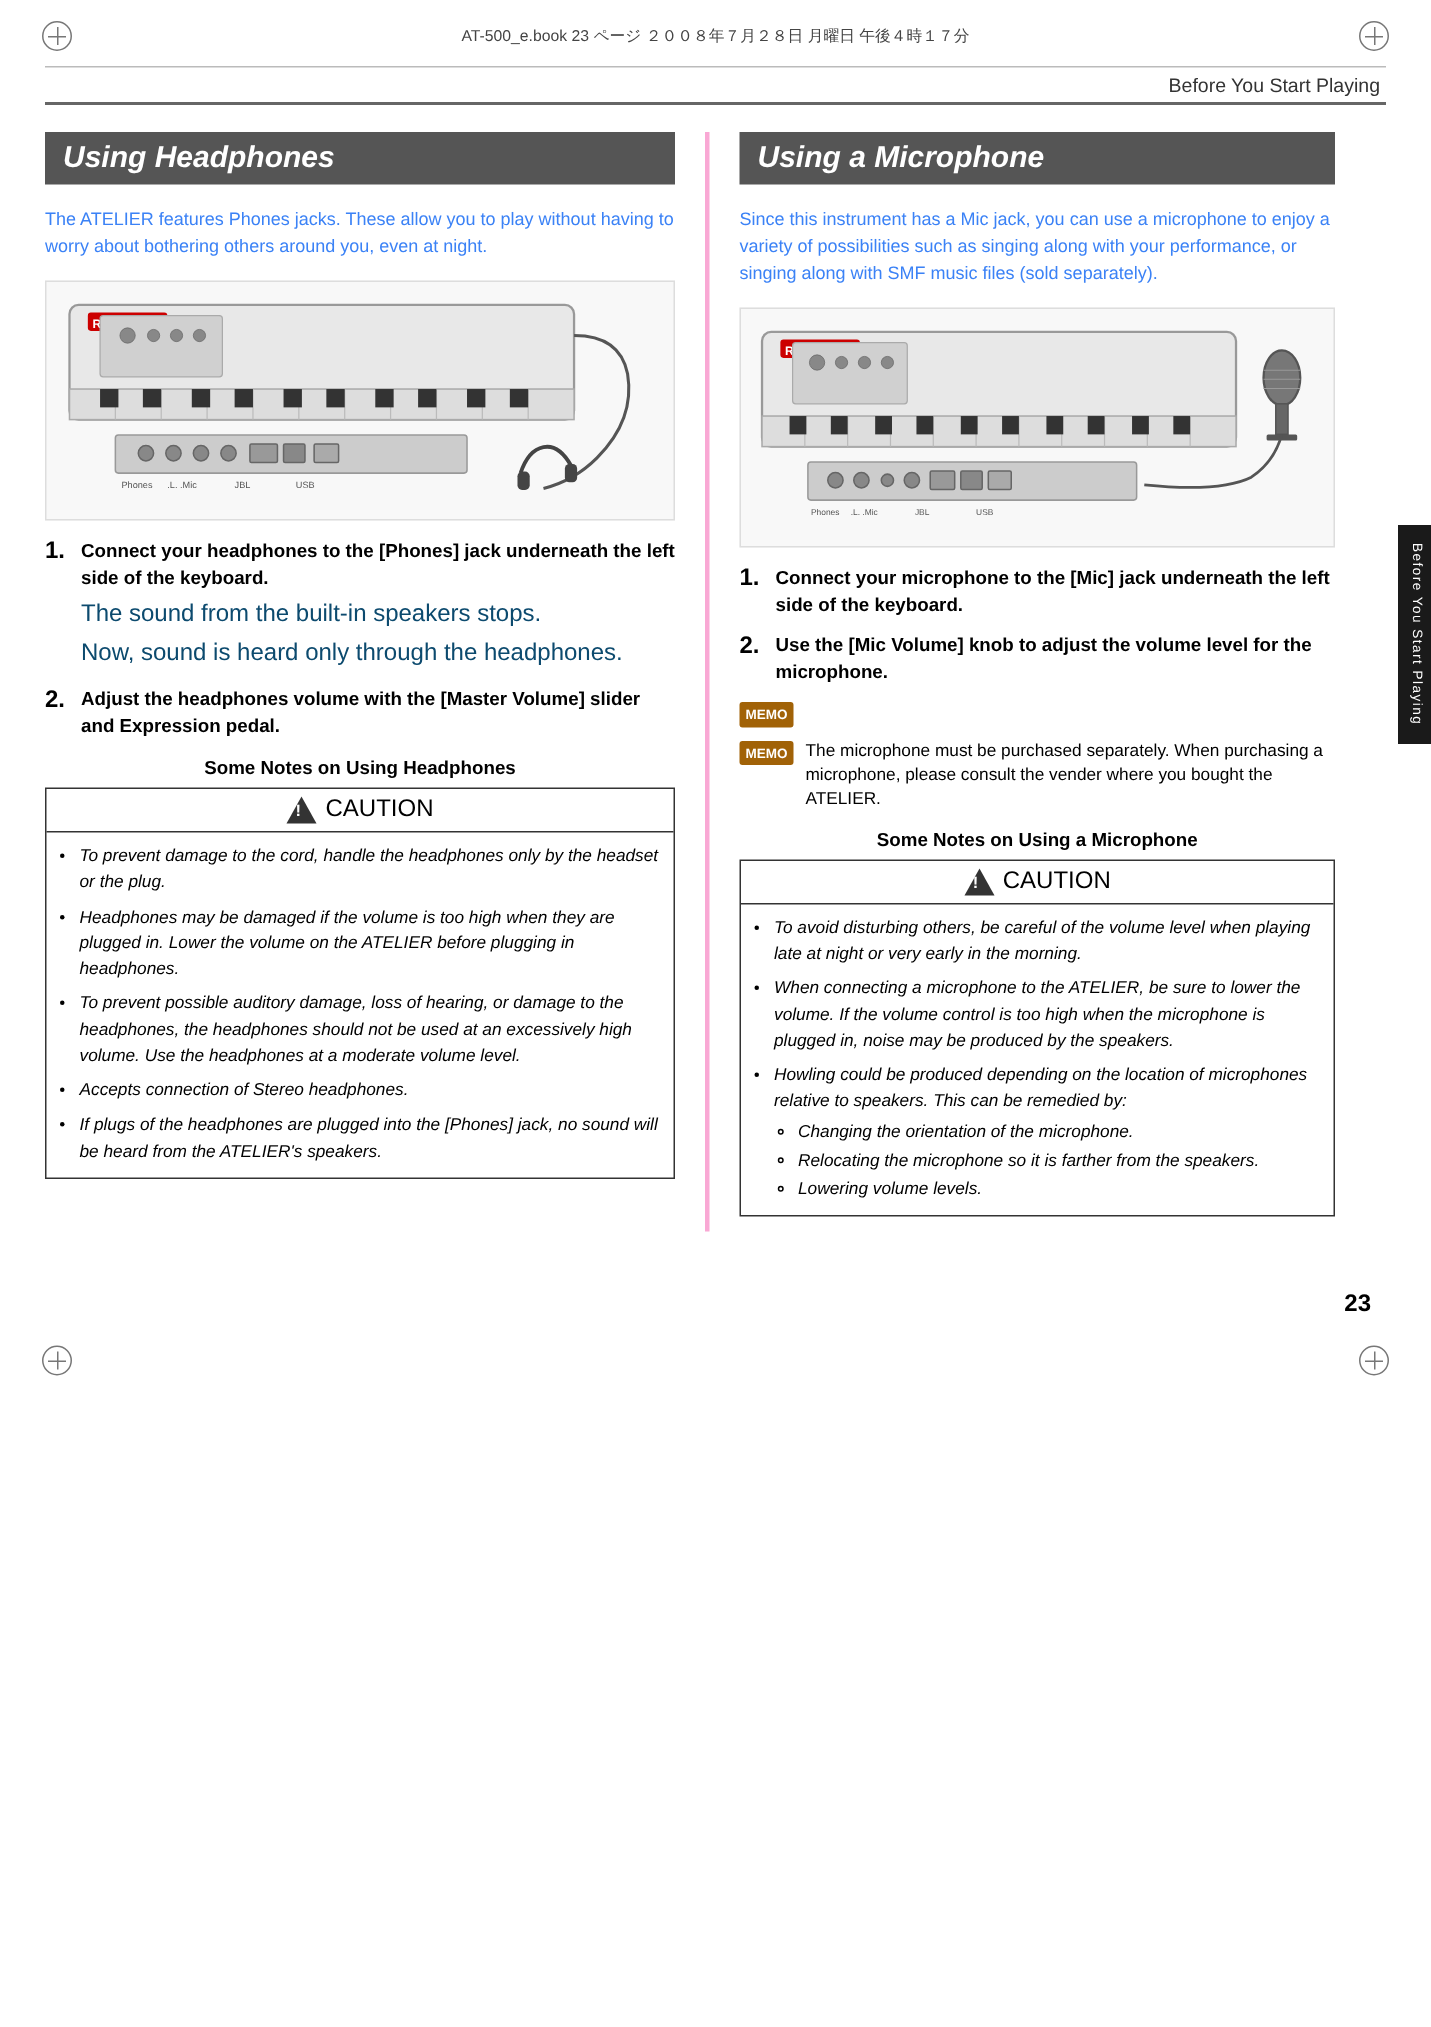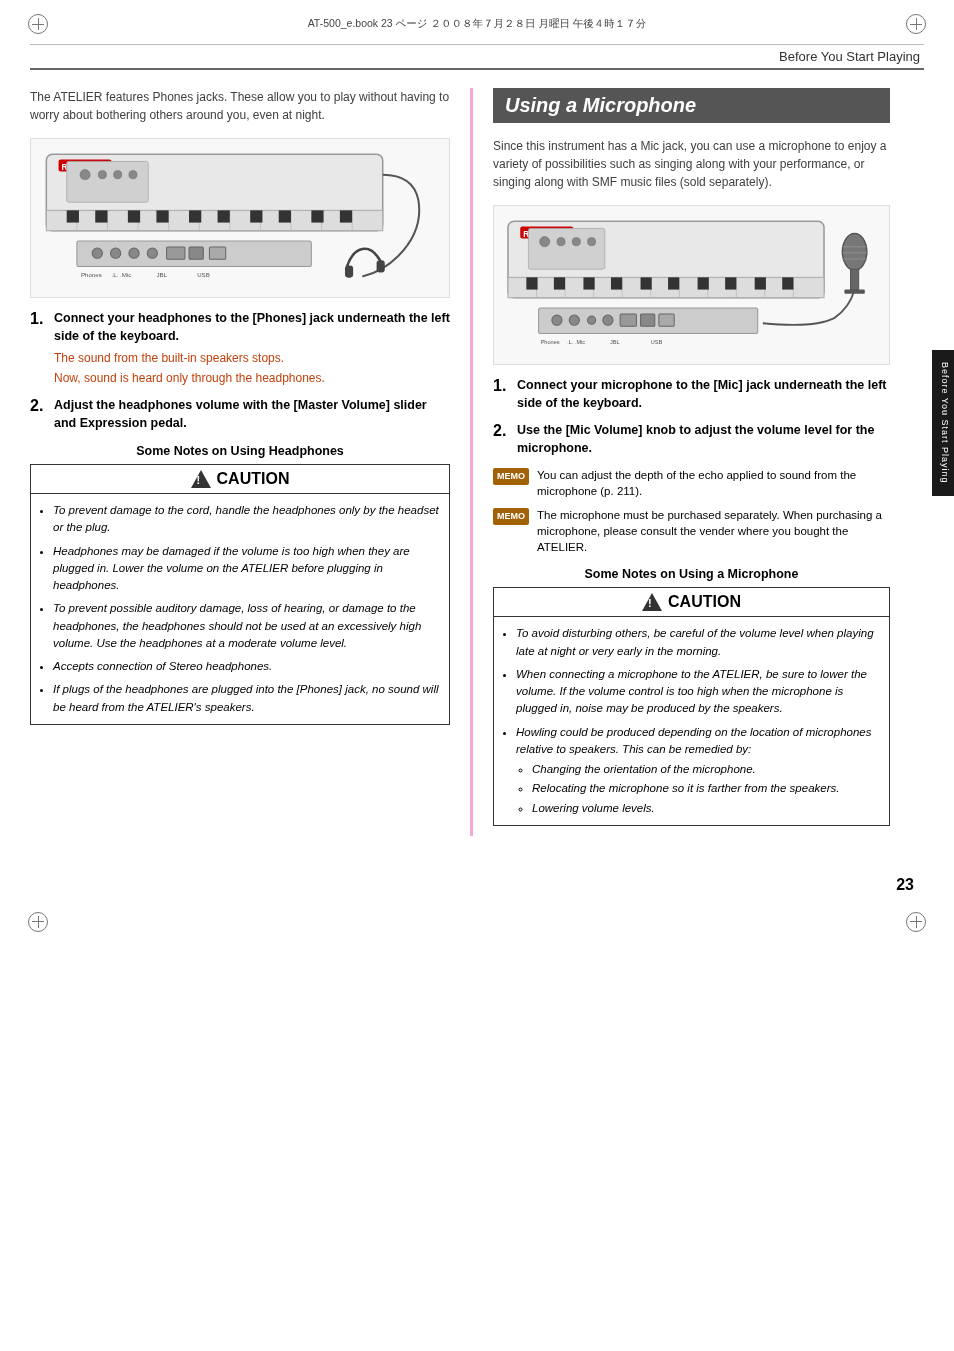--- a/index.html
+++ b/index.html
@@ -67,21 +67,21 @@
 
     .section-title span {
       font-style: italic;
     }
 
     
     .intro-text {
       font-size: 12px;
       line-height: 1.5;
       margin-bottom: 14px;
-      color: #404040;
+      color: #3b82f6;
     }
 
     
     .instrument-img {
       width: 100%;
       height: 160px;
       margin-bottom: 12px;
       position: relative;
       background: #f8f8f8;
       border: 1px solid #ddd;
@@ -112,22 +112,22 @@
       min-width: 18px;
     }
 
     .step-text {
       font-size: 12.5px;
       font-weight: bold;
       line-height: 1.4;
     }
 
     .step-detail {
-      font-size: 12px;
-      color: #c2410c;
+      font-size: 16px;
+      color: #0c4a6e;
       padding-left: 24px;
       line-height: 1.5;
       margin-bottom: 2px;
     }
 
     
     .notes-heading {
       font-size: 12.5px;
       font-weight: bold;
       margin: 12px 0 6px 0;
@@ -141,21 +141,21 @@
     }
 
     .caution-header {
       display: flex;
       align-items: center;
       justify-content: center;
       padding: 5px 10px;
       border-bottom: 1.5px solid #333;
       gap: 6px;
       font-size: 16px;
-      font-weight: bold;
+      font-weight: normal;
     }
 
     .caution-triangle {
       display: inline-block;
       width: 0; height: 0;
       border-left: 10px solid transparent;
       border-right: 10px solid transparent;
       border-bottom: 18px solid #333;
       position: relative;
     }
@@ -282,20 +282,23 @@
   </div>
 
   <div class="side-tab">
     <span>Before You Start Playing</span>
   </div>
 
   <div class="two-col" style="margin-top: 18px;">
 
     <div class="col-left">
 
+      <div class="section-title">
+        <span>Using Headphones</span>
+      </div>
 
       <p class="intro-text">The ATELIER features Phones jacks. These allow you to play without having to worry about bothering others around you, even at night.</p>
 
       <div class="instrument-img">
         <svg class="instrument-svg" viewBox="0 0 400 155" xmlns="http://www.w3.org/2000/svg">
 
           <rect x="10" y="15" width="330" height="75" rx="6" ry="6" fill="#e8e8e8" stroke="#999" stroke-width="1.5"></rect>
 
           <rect x="22" y="20" width="52" height="12" rx="2" fill="#cc0000"></rect>
           <text x="25" y="30" font-size="8" fill="white" font-weight="bold">Roland</text>
@@ -468,21 +471,20 @@
 
       <div class="step">
         <div class="step-header">
           <span class="step-num">2.</span>
           <span class="step-text">Use the [Mic Volume] knob to adjust the volume level for the microphone.</span>
         </div>
       </div>
 
       <div class="memo-note">
         <span class="memo-badge">MEMO</span>
-        <span>You can adjust the depth of the echo applied to sound from the microphone (p. 211).</span>
       </div>
 
       <div class="memo-note">
         <span class="memo-badge">MEMO</span>
         <span>The microphone must be purchased separately. When purchasing a microphone, please consult the vender where you bought the ATELIER.</span>
       </div>
 
       <p class="notes-heading">Some Notes on Using a Microphone</p>
 
       <div class="caution-box">

